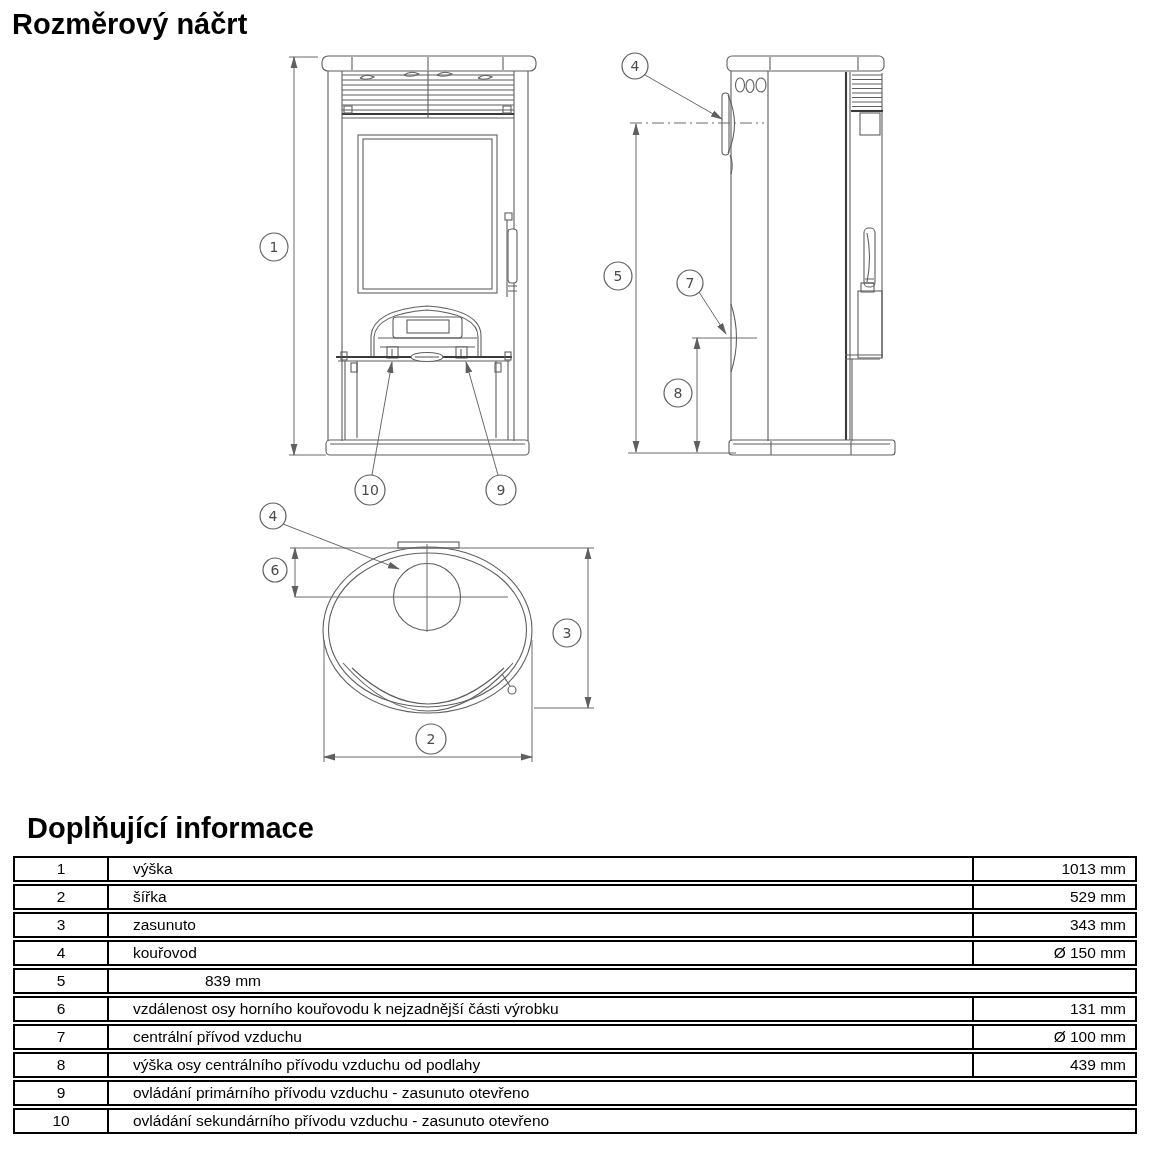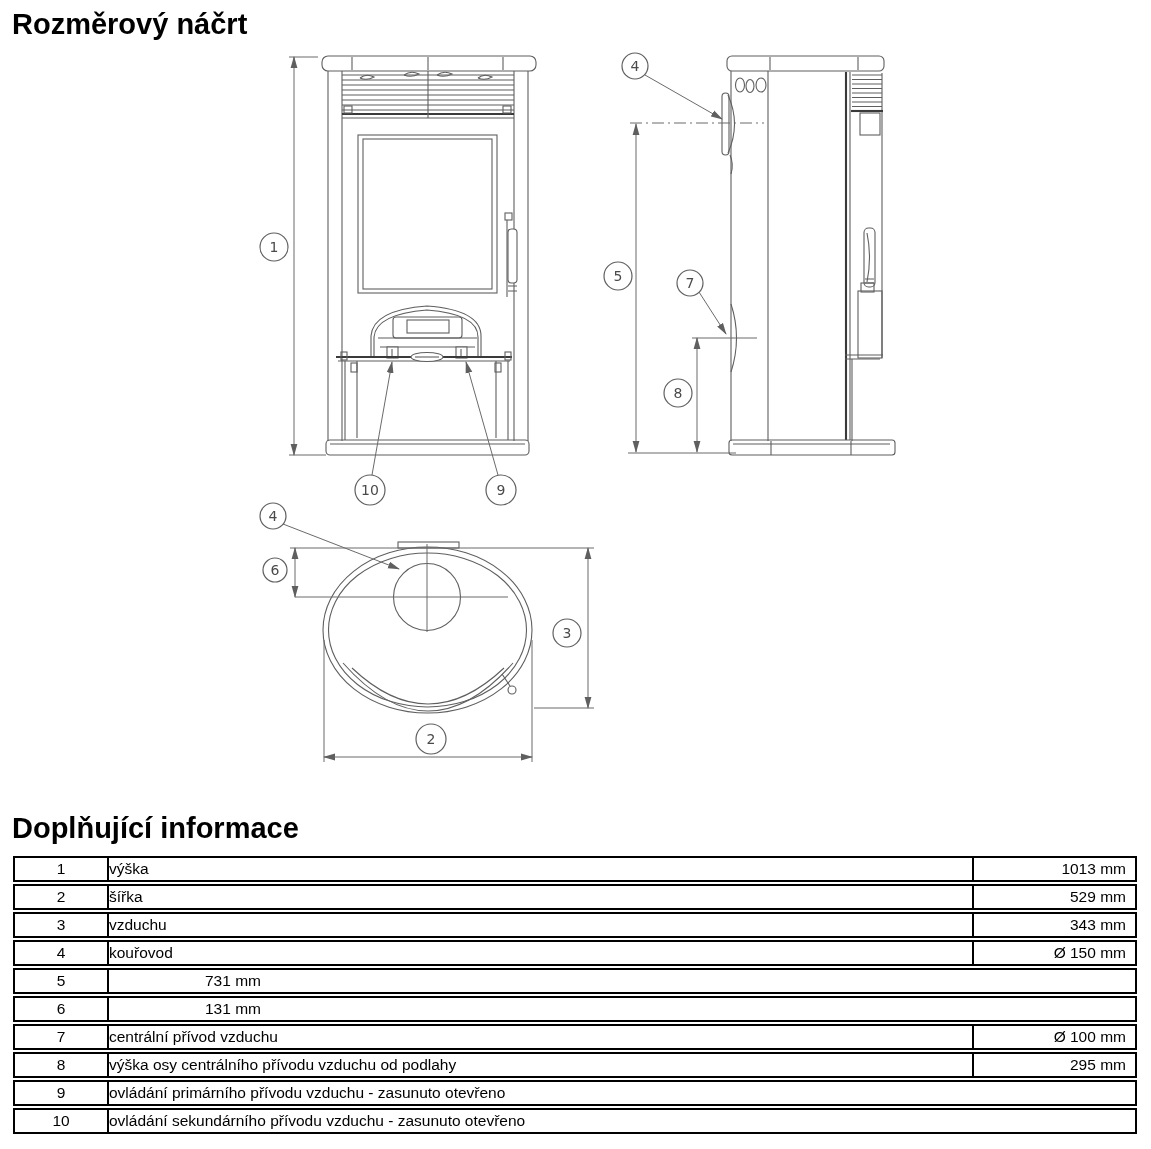--- a/index.html
+++ b/index.html
@@ -11,21 +11,21 @@
     color:#000;
     overflow:hidden;
   }
   .h-title{
     position:absolute;left:12px;top:8px;
     font-size:29px;font-weight:bold;color:#000;margin:0;
     font-family:"Liberation Sans", sans-serif;
     text-align:center;
   }
   .h-title2{
-    position:absolute;left:12px;top:812px;
+    position:absolute;left:27px;top:812px;
     font-size:29px;font-weight:bold;color:#000;margin:0;
     font-family:"Liberation Sans", sans-serif;
   }
   svg.drawing{position:absolute;left:0;top:0;}
   
   .ln{stroke:#5f5f5f;stroke-width:1.1;fill:none;}
   .lnf{stroke:#5f5f5f;stroke-width:1.1;fill:#fff;}
   .lnb{stroke:#3a3a3a;stroke-width:2.1;fill:none;}
   .dim{stroke:#6a6a6a;stroke-width:1;fill:none;}
   .dd{stroke:#6a6a6a;stroke-width:1;fill:none;stroke-dasharray:12 4 2 4;}
@@ -39,21 +39,21 @@
   .trow{
     display:flex;align-items:stretch;
     border:2px solid #000;height:22px;margin-bottom:2px;background:#fff;
   }
   .c-num{
     flex:0 0 92px;display:flex;align-items:center;justify-content:center;
     border-right:2px solid #000;
   }
   .c-label{
     flex:1 1 auto;display:flex;align-items:center;
-    padding-left:0;border-right:2px solid #000;
+    padding-left:24px;border-right:2px solid #000;
     white-space:nowrap;overflow:hidden;
   }
   .c-value{
     flex:0 0 152px;display:flex;align-items:center;justify-content:flex-end;
     padding-right:9px;white-space:nowrap;
   }
   .trow.no-val .c-label{border-right:none;}
 </style>
 </head>
 <body>
@@ -280,45 +280,46 @@
       <div class="c-label">výška</div>
       <div class="c-value">1013 mm</div>
     </div>
     <div class="trow">
       <div class="c-num">2</div>
       <div class="c-label">šířka</div>
       <div class="c-value">529 mm</div>
     </div>
     <div class="trow">
       <div class="c-num">3</div>
-      <div class="c-label">vzduchu</div>
+      <div class="c-label">zasunuto</div>
       <div class="c-value">343 mm</div>
     </div>
     <div class="trow">
       <div class="c-num">4</div>
       <div class="c-label">kouřovod</div>
       <div class="c-value">Ø 150 mm</div>
     </div>
     <div class="trow">
       <div class="c-num">5</div>
-      <div class="c-value">731 mm</div>
+      <div class="c-value">839 mm</div>
     </div>
     <div class="trow">
       <div class="c-num">6</div>
+      <div class="c-label">vzdálenost osy horního kouřovodu k nejzadnější části výrobku</div>
       <div class="c-value">131 mm</div>
     </div>
     <div class="trow">
       <div class="c-num">7</div>
       <div class="c-label">centrální přívod vzduchu</div>
       <div class="c-value">Ø 100 mm</div>
     </div>
     <div class="trow">
       <div class="c-num">8</div>
       <div class="c-label">výška osy centrálního přívodu vzduchu od podlahy</div>
-      <div class="c-value">295 mm</div>
+      <div class="c-value">439 mm</div>
     </div>
     <div class="trow no-val">
       <div class="c-num">9</div>
       <div class="c-label">ovládání primárního přívodu vzduchu - zasunuto otevřeno</div>
       <div class="c-value"></div>
     </div>
     <div class="trow no-val">
       <div class="c-num">10</div>
       <div class="c-label">ovládání sekundárního přívodu vzduchu - zasunuto otevřeno</div>
       <div class="c-value"></div>

